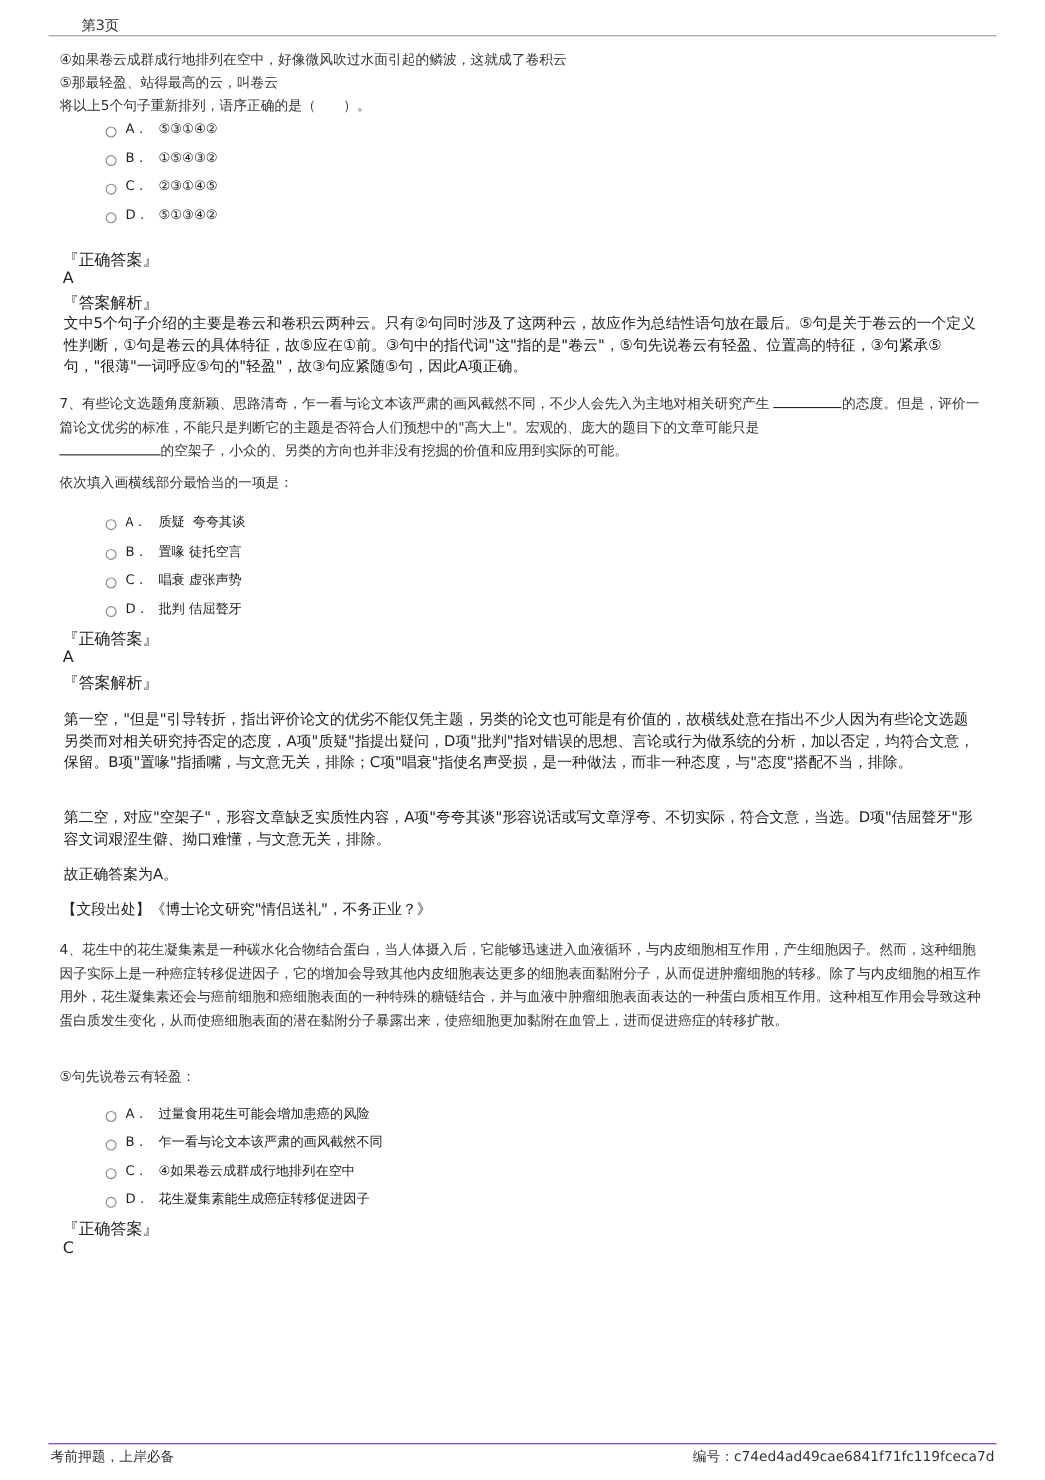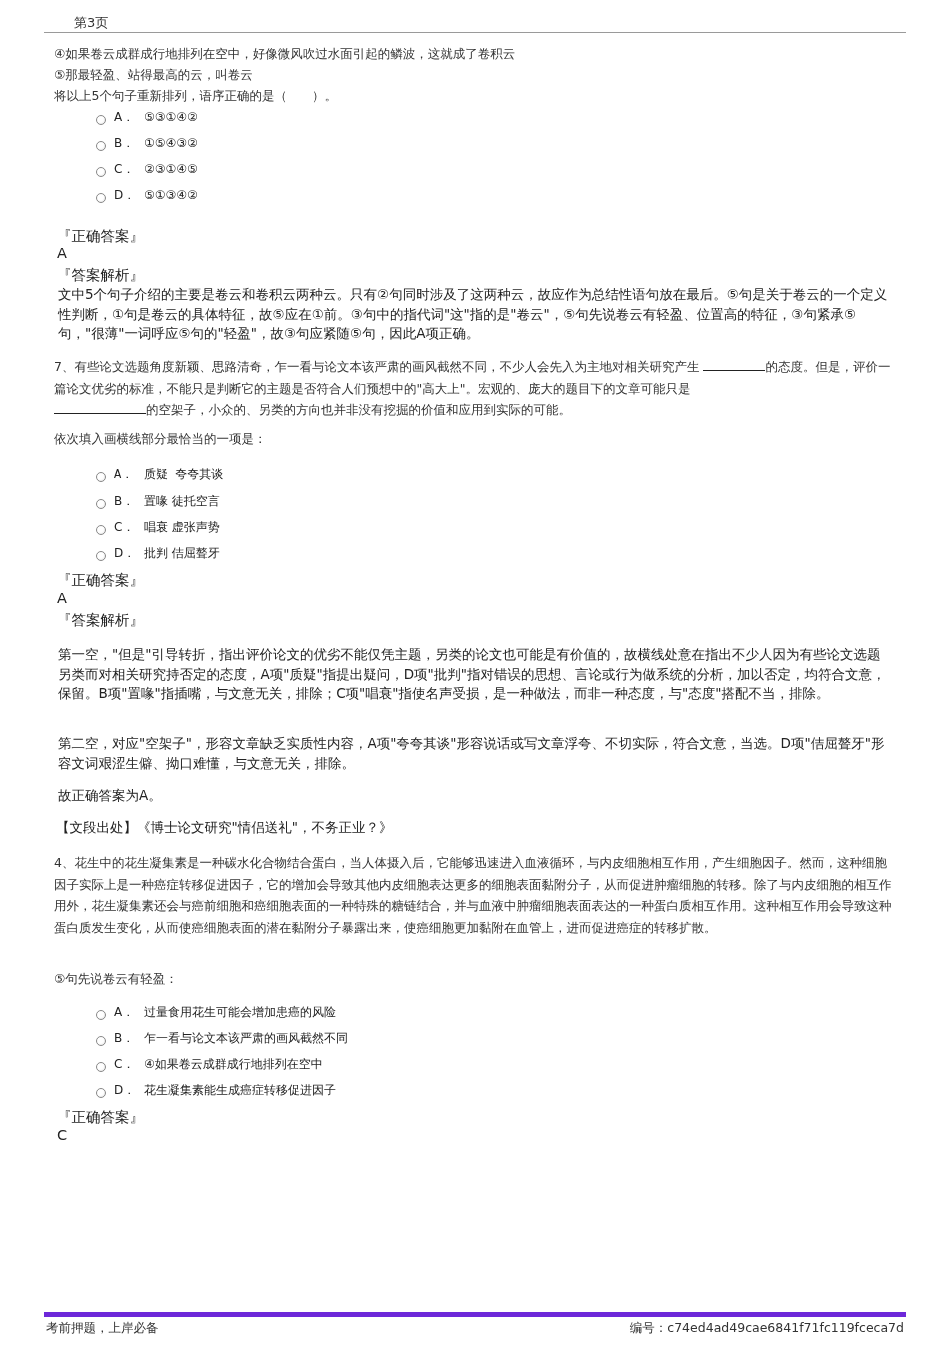--- a/index.html
+++ b/index.html
@@ -3,21 +3,21 @@
 <meta charset="utf-8">
 <style>
   html, body { margin: 0; padding: 0; background: #ffffff; }
   body { width: 950px; height: 1345px; position: relative; overflow: hidden;
          font-family: "DejaVu Sans", "Liberation Sans", sans-serif; color: #222; }
   .hdr { position: absolute; left: 44px; right: 44px; top: 12px; height: 20px;
          border-bottom: 1px solid #9a9a9a; font-size: 13px; color: #333; }
   .hdr .l { position: absolute; left: 2px; top: 2px; margin-left: 28px; }
   .hdr .r { position: absolute; right: 2px; top: 2px; }
   .ftr { position: absolute; left: 44px; right: 44px; top: 1312px; height: 20px;
-         border-top: 5px solid #6d28d9; font-size: 12.5px; color: #333; }
+         border-top: 1px solid #6d28d9; font-size: 12.5px; color: #333; }
   .ftr .l { position: absolute; left: 2px; top: 3px; }
   .ftr .r { position: absolute; right: 2px; top: 3px; }
   .opt { position: absolute; font-size: 12px; height: 22px; line-height: 22px; color: #222; }
   .radio { display: inline-block; width: 8px; height: 8px; border: 1px solid #888; border-radius: 50%;
            background: radial-gradient(circle at 40% 40%, #fff 0 45%, #ddd 100%); vertical-align: middle;
            margin-right: 8px; position: relative; top: 2px; }
   .opt .lab { display: inline-block; width: 30px; }
   .label { position: absolute; font-size: 14.5px; color: #222; }
   .ans { position: absolute; font-size: 14.5px; color: #222; }
   .para { position: absolute; left: 58px; width: 835px; font-size: 13.5px; line-height: 19.5px; color: #222; }

